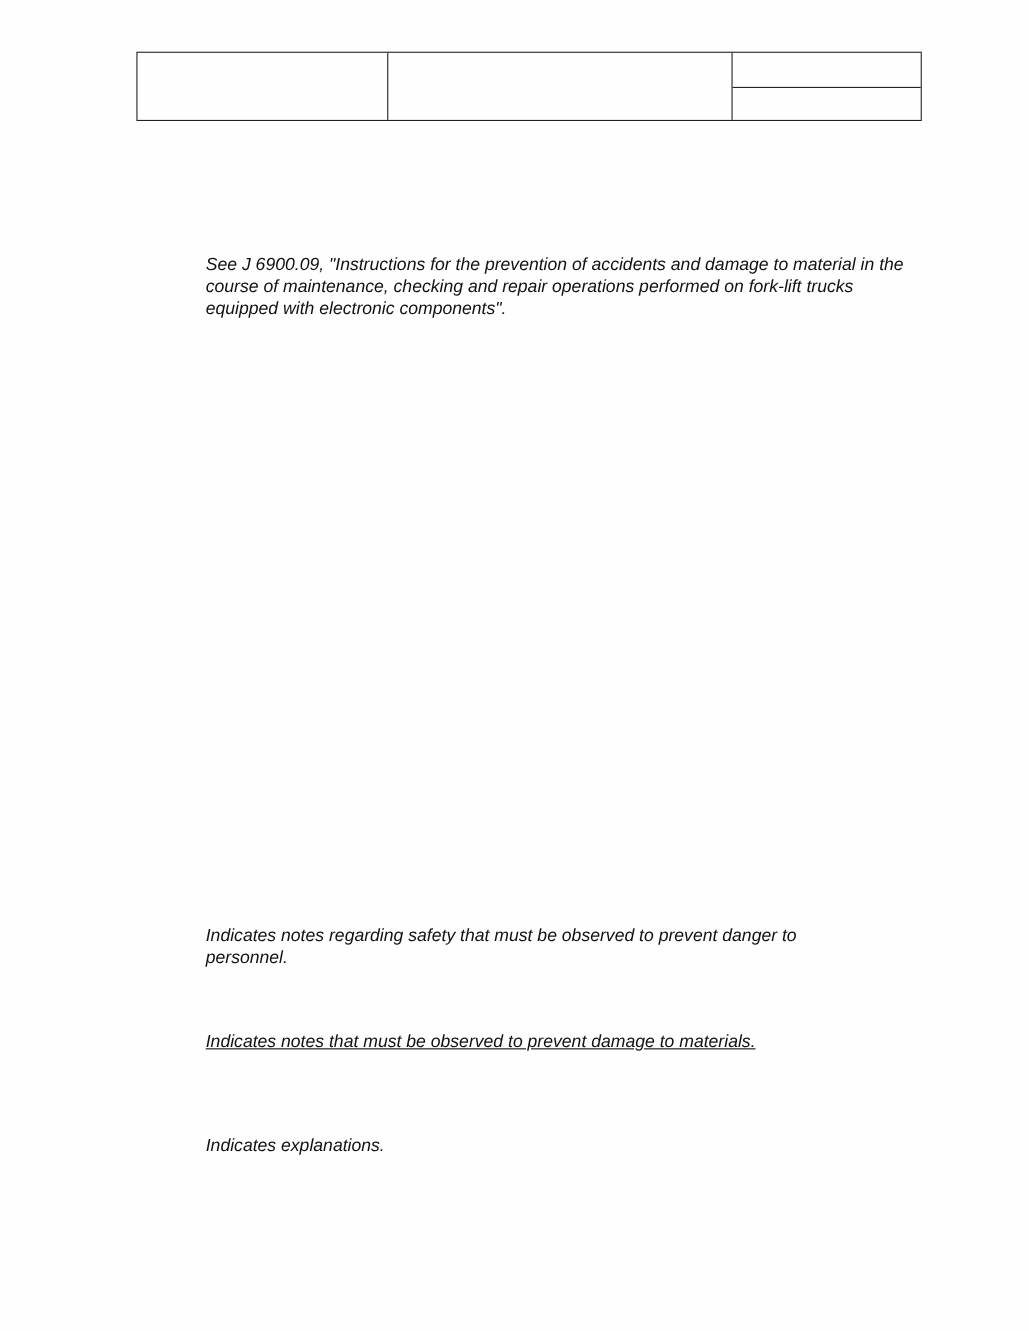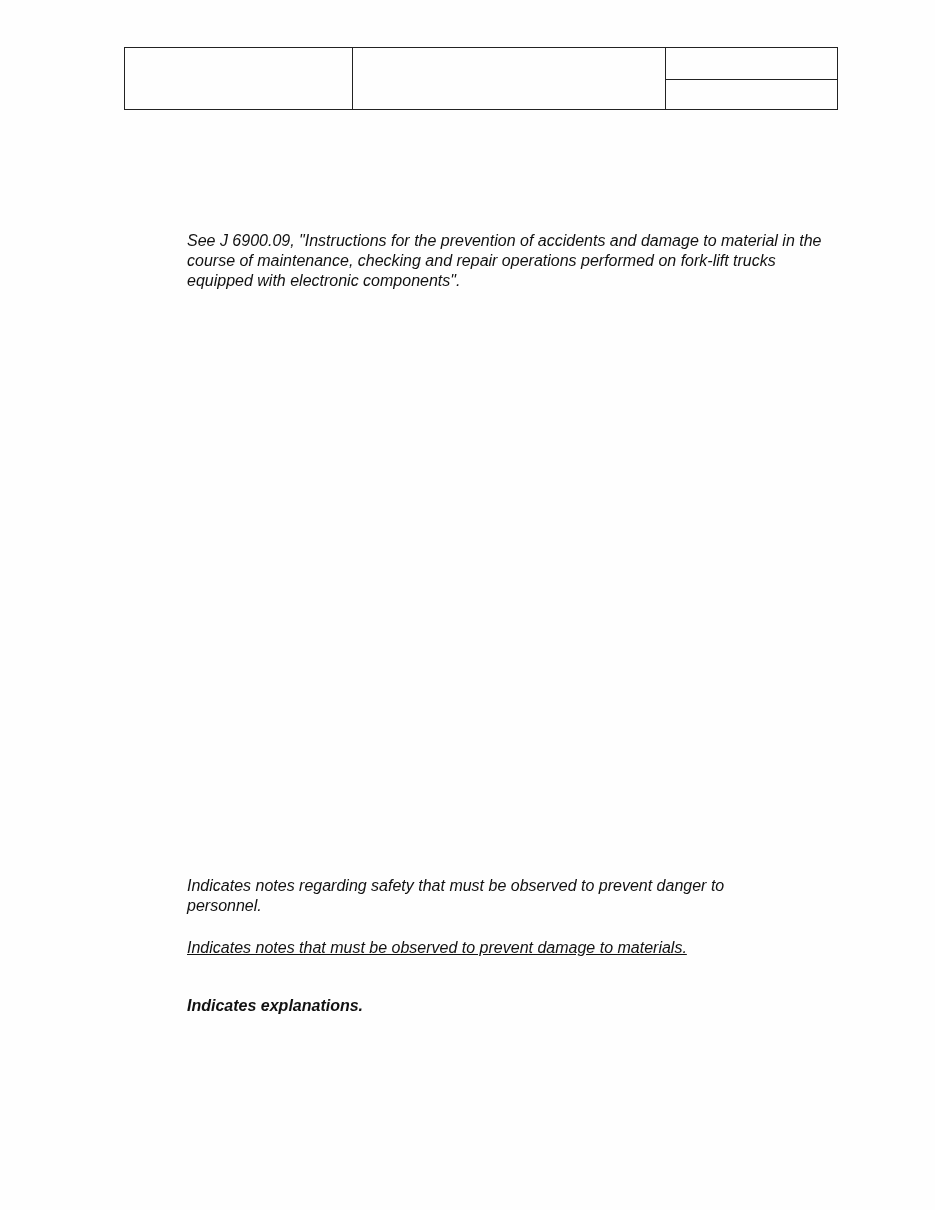--- a/index.html
+++ b/index.html
@@ -54,23 +54,23 @@
       position: absolute;
       left: 187px;
       width: 650px;
       font-style: italic;
       font-size: 16px;
       line-height: 20px;
       margin: 0;
       color: #111;
     }
     .p-reference { top: 231px; }
-    .p-warning { top: 876px; width: 600px; }
+    .p-warning { top: 841px; width: 600px; }
     .p-caution { top: 938px; text-decoration: underline; }
-    .p-note { top: 996px; font-weight: bold; }
+    .p-note { top: 1032px; }
   </style>
 </head>
 <body>
 
 <div class="header-table">
   <div class="header-cell cell-left"></div>
   <div class="header-cell cell-middle"></div>
   <div class="header-cell cell-right">
     <div class="cell-right-top"></div>
     <div class="cell-right-bottom"></div>

